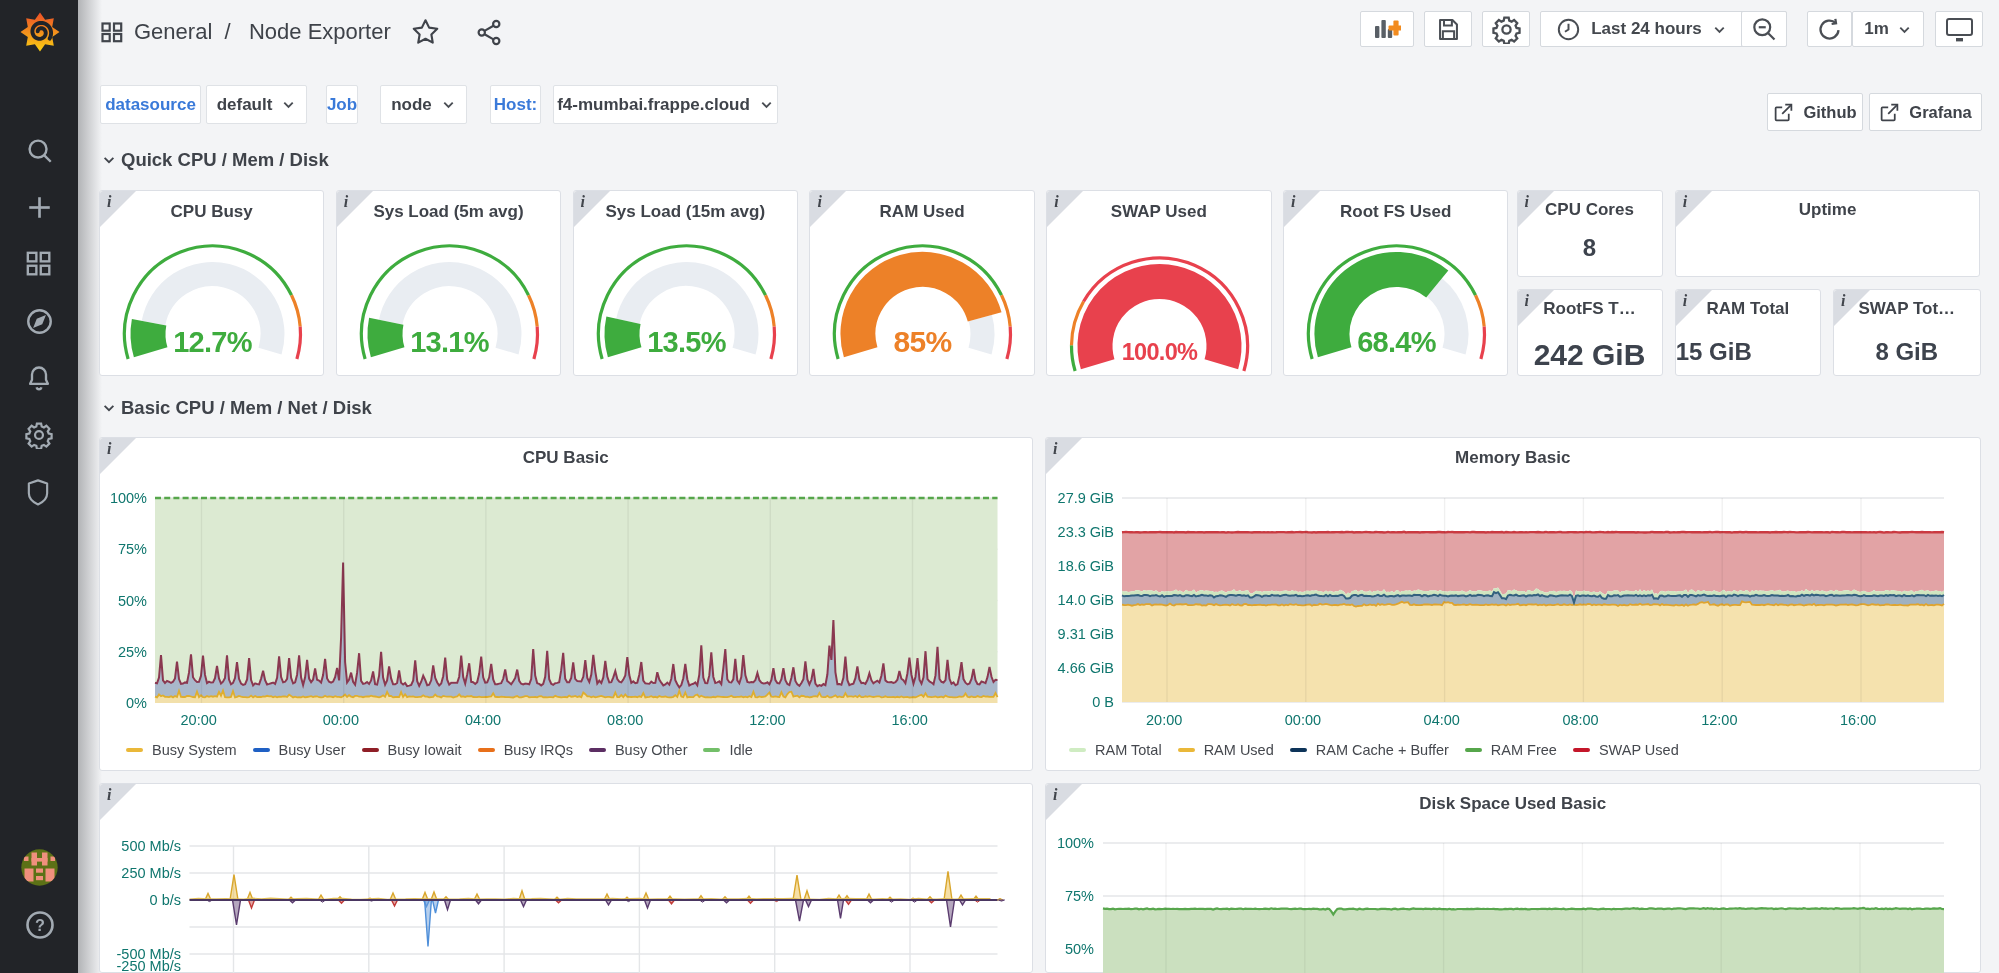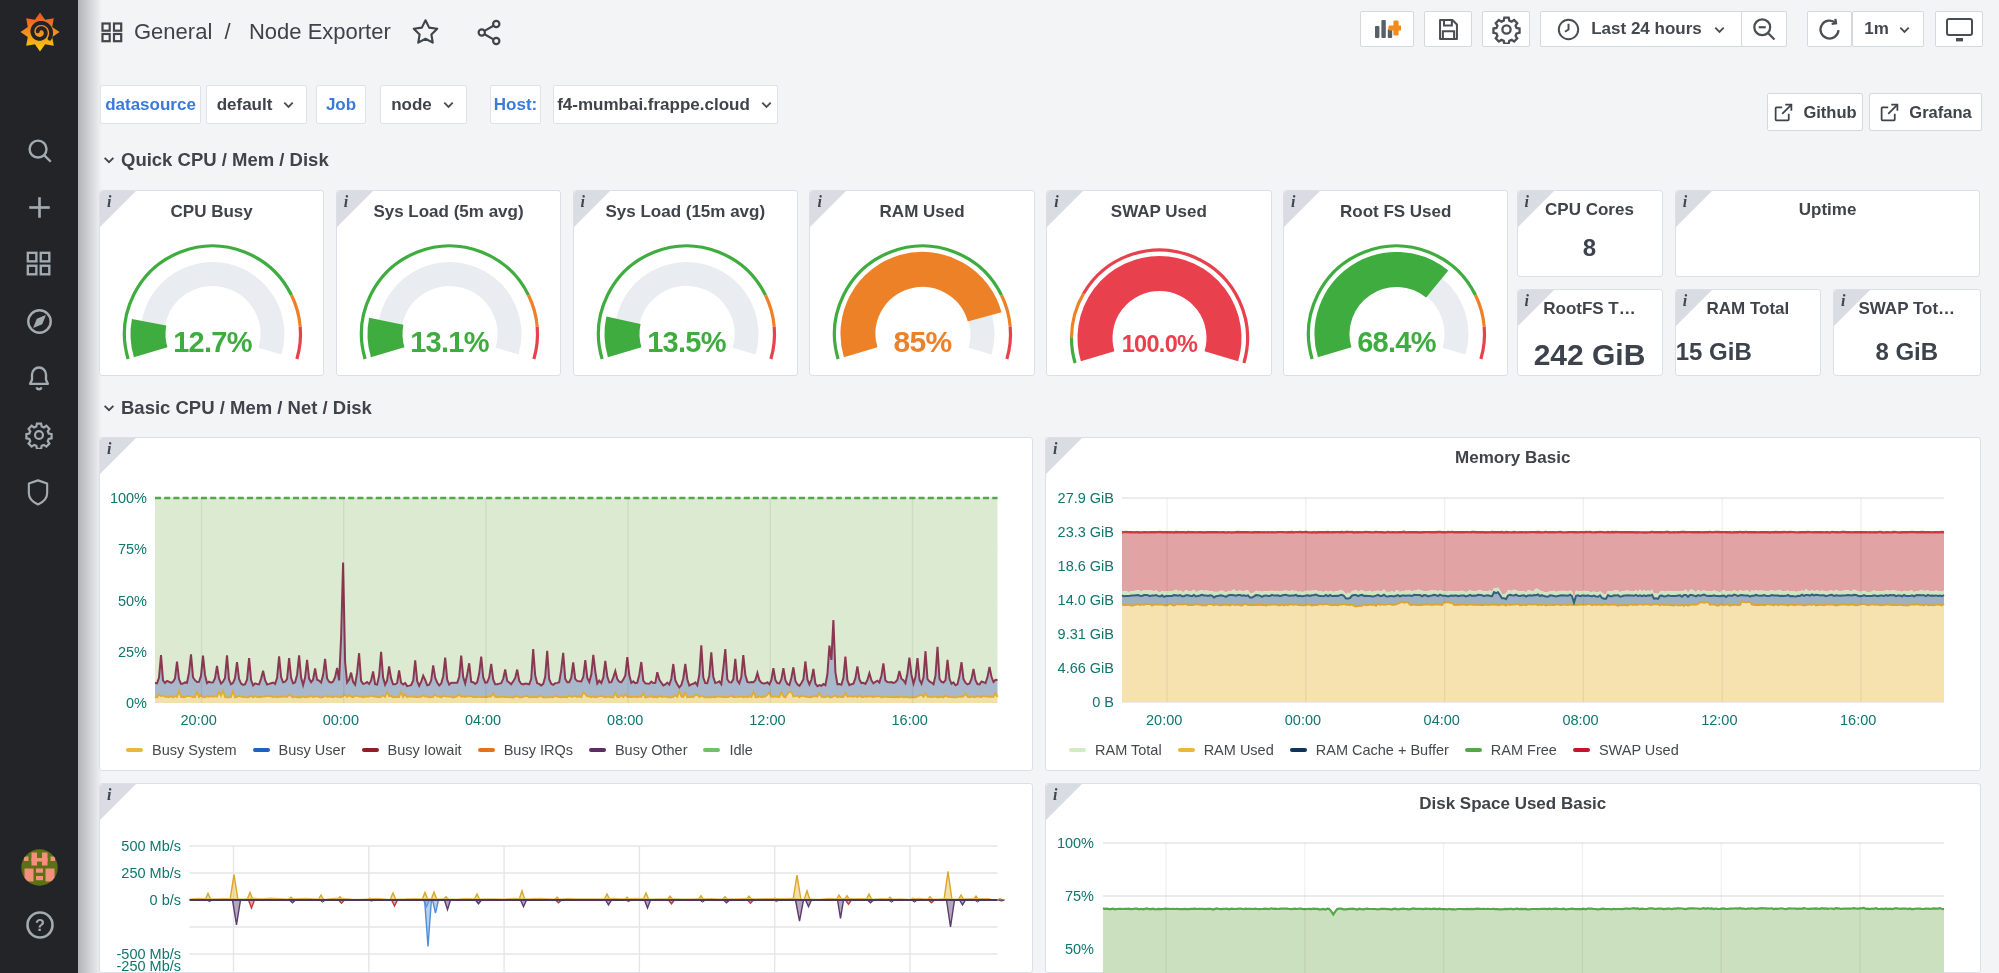--- a/index.html
+++ b/index.html
@@ -212,21 +212,21 @@
   </div>
 <div class="fbox" style="left:100px;width:101px;">
     <span class="blue">datasource</span>
   </div>
 <div class="fbox" style="left:206px;width:101px;">
     <span class="dark" style="margin-right:9px;">default</span>
     <svg width="15" height="15" viewBox="0 0 16 16">
       <path fill="none" stroke="#4a4e54" stroke-width="2" d="M3.5 6l4.5 4.5L12.5 6"></path>
     </svg>
   </div>
-<div class="fbox" style="left:316px;width:50px;">
+<div class="fbox" style="left:326px;width:32px;">
     <span class="blue">Job</span>
   </div>
 <div class="fbox" style="left:380px;width:87px;">
     <span class="dark" style="margin-right:9px;">node</span>
     <svg width="15" height="15" viewBox="0 0 16 16">
       <path fill="none" stroke="#4a4e54" stroke-width="2" d="M3.5 6l4.5 4.5L12.5 6"></path>
     </svg>
   </div>
 <div class="fbox" style="left:490px;width:51px;">
     <span class="blue">Host:</span>
@@ -322,21 +322,21 @@
         <path d="M 170.33 127.02 A 60.00 60.00 0 0 1 170.03 160.04" fill="none" stroke="#e9edf2" stroke-width="24"></path>
         <path d="M 50.66 161.32 A 64.50 64.50 0 1 1 174.67 125.82" fill="none" stroke="#ed8128" stroke-width="35"></path>
         <text x="112.5" y="160.5" text-anchor="middle" font-family="Liberation Sans, sans-serif" font-size="30" font-weight="bold" letter-spacing="-0.7" fill="#ed8128">85%</text>
       </svg>
     </div>
   </div>
 <div class="panel" style="left:1046.2px;top:190px;width:225.4px;height:186px;">
     <div class="corner"></div>
     <div class="cornI">i</div>
     <div class="ptitle" style="top:11px;">SWAP Used</div>
-    <div class="abs" style="left:0;top:4px;">
+    <div class="abs" style="left:0;top:12px;">
       <svg width="225" height="186" viewBox="0 0 225 186">
         <path d="M 28.12 167.99 A 88.00 88.00 0 0 1 24.50 142.17" fill="none" stroke="#3eac3e" stroke-width="3.2"></path>
         <path d="M 24.50 142.17 A 88.00 88.00 0 0 1 36.57 98.52" fill="none" stroke="#ed8128" stroke-width="3.2"></path>
         <path d="M 36.57 98.52 A 88.00 88.00 0 0 1 196.88 167.99" fill="none" stroke="#e8414d" stroke-width="3.2"></path>
         <path d="M 50.66 161.32 A 64.50 64.50 0 1 1 174.34 161.32" fill="none" stroke="#e8414d" stroke-width="35"></path>
         <text x="112.5" y="157" text-anchor="middle" font-family="Liberation Sans, sans-serif" font-size="23.5" font-weight="bold" letter-spacing="-0.7" fill="#e8414d">100.0%</text>
       </svg>
     </div>
   </div>
 <div class="panel" style="left:1283.0px;top:190px;width:225.4px;height:186px;">
@@ -379,20 +379,21 @@
   </div>
 <div class="panel" style="left:1833px;top:289px;width:147.5px;height:87px;">
     <div class="corner"></div>
     <div class="cornI">i</div>
     <div class="ptitle" style="top:9px;">SWAP Tot…</div>
     <div class="abs" style="left:0;right:0;top:48px;text-align:center;font-size:24px;font-weight:bold;color:#3d434d;">8 GiB</div>
   </div>
 <div class="panel" style="left:99px;top:437px;width:933.5px;height:334px;">
     <div class="corner"></div>
     <div class="cornI">i</div>
+    <div class="ptitle" style="top:10px;">CPU Basic</div>
     <svg class="abs" style="left:0;top:0;" width="933" height="334">
       <line x1="55.0" y1="60.0" x2="897.5" y2="60.0" stroke="#e4e6e8" stroke-width="1.4"></line>
       <line x1="55.0" y1="111.2" x2="897.5" y2="111.2" stroke="#e4e6e8" stroke-width="1.4"></line>
       <line x1="55.0" y1="162.5" x2="897.5" y2="162.5" stroke="#e4e6e8" stroke-width="1.4"></line>
       <line x1="55.0" y1="213.8" x2="897.5" y2="213.8" stroke="#e4e6e8" stroke-width="1.4"></line>
       <polygon points="55.0,60.0 55.0,243.6 57.0,244.1 59.0,238.4 61.0,216.0 63.0,241.1 65.0,243.7 67.0,241.7 69.0,242.5 71.0,243.6 73.0,242.5 75.0,239.2 77.0,222.4 79.0,239.9 81.0,244.7 83.0,244.4 85.0,243.2 87.0,243.6 89.0,233.5 91.0,215.1 93.0,238.0 95.0,241.0 97.0,242.7 99.0,242.5 101.0,236.6 103.0,216.4 105.0,235.7 107.0,243.9 109.0,242.4 111.0,243.4 113.0,243.2 115.0,238.9 117.0,226.8 119.0,239.4 121.0,244.3 123.0,242.5 125.0,238.8 127.0,216.1 129.0,240.4 131.0,245.0 133.0,243.6 135.0,238.9 137.0,222.8 139.0,239.6 141.1,244.4 143.1,245.7 145.1,245.0 147.1,240.2 149.1,218.9 151.1,240.9 153.1,246.2 155.1,244.1 157.1,244.8 159.1,245.1 161.1,239.4 163.1,231.5 165.1,241.1 167.1,245.3 169.1,244.7 171.1,244.0 173.1,243.3 175.1,244.7 177.1,238.6 179.1,217.1 181.1,237.8 183.1,243.1 185.1,242.5 187.1,239.6 189.1,218.9 191.1,238.7 193.1,244.2 195.1,243.1 197.1,235.5 199.1,216.1 201.1,238.4 203.1,245.9 205.1,238.1 207.1,220.7 209.1,239.4 211.1,242.9 213.1,240.3 215.1,229.2 217.1,240.6 219.1,241.3 221.1,243.4 223.1,235.8 225.1,219.6 227.1,239.2 229.1,242.5 231.1,243.5 233.1,242.4 235.1,237.9 237.1,228.7 239.1,241.2 241.1,198.2 243.1,123.4 245.1,222.8 247.1,243.2 249.1,240.4 251.1,233.4 253.1,242.6 255.1,245.4 257.1,233.5 259.1,214.0 261.1,241.6 263.1,244.7 265.1,244.2 267.1,242.8 269.1,244.7 271.1,241.3 273.1,232.2 275.1,245.0 277.1,245.4 279.1,236.4 281.1,212.7 283.1,238.3 285.1,245.4 287.1,241.2 289.1,227.2 291.1,239.2 293.1,245.1 295.1,245.1 297.1,243.8 299.1,231.3 301.1,243.6 303.1,245.3 305.1,243.7 307.1,246.9 309.2,246.4 311.2,245.7 313.2,241.3 315.2,221.2 317.2,242.0 319.2,246.6 321.2,242.5 323.2,236.5 325.2,240.8 327.2,246.0 329.2,245.4 331.2,241.1 333.2,226.1 335.2,238.6 337.2,243.3 339.2,246.2 341.2,244.3 343.2,237.0 345.2,218.4 347.2,240.5 349.2,245.4 351.2,243.5 353.2,243.6 355.2,243.6 357.2,243.5 359.2,237.5 361.2,216.3 363.2,237.9 365.2,244.4 367.2,235.2 369.2,224.1 371.2,242.6 373.2,243.0 375.2,244.7 377.2,242.9 379.2,234.4 381.2,217.3 383.2,238.1 385.2,243.4 387.2,243.1 389.2,238.1 391.2,224.8 393.2,240.3 395.2,245.1 397.2,245.1 399.2,244.4 401.2,244.0 403.2,239.6 405.2,230.3 407.2,241.7 409.2,243.2 411.2,245.0 413.2,242.0 415.2,238.7 417.2,230.4 419.2,241.6 421.2,244.5 423.2,245.3 425.2,244.3 427.2,244.6 429.2,245.1 431.2,239.8 433.2,209.9 435.2,236.4 437.2,244.1 439.2,244.7 441.2,246.2 443.2,244.7 445.2,237.6 447.2,211.7 449.2,240.0 451.2,244.5 453.2,245.6 455.2,244.0 457.2,243.7 459.2,243.0 461.2,231.0 463.2,213.7 465.2,239.6 467.2,243.1 469.2,243.0 471.2,238.7 473.2,223.1 475.2,239.7 477.3,241.9 479.3,242.0 481.3,242.2 483.3,237.6 485.3,220.9 487.3,238.8 489.3,242.7 491.3,235.3 493.3,215.6 495.3,232.4 497.3,244.2 499.3,241.5 501.3,243.8 503.3,238.2 505.3,221.7 507.3,237.4 509.3,243.3 511.3,243.0 513.3,238.2 515.3,232.0 517.3,239.9 519.3,242.4 521.3,243.2 523.3,240.4 525.3,236.3 527.3,217.8 529.3,235.9 531.3,243.6 533.3,242.2 535.3,244.0 537.3,243.4 539.3,235.5 541.3,222.8 543.3,241.5 545.3,244.1 547.3,244.4 549.3,244.6 551.3,242.3 553.3,243.8 555.3,243.7 557.3,233.0 559.3,240.4 561.3,243.5 563.3,246.2 565.3,245.2 567.3,243.4 569.3,245.5 571.3,239.5 573.3,224.8 575.3,240.9 577.3,245.0 579.3,248.2 581.3,245.9 583.3,239.0 585.3,224.8 587.3,240.0 589.3,246.3 591.3,245.2 593.3,244.6 595.3,243.2 597.3,246.1 599.3,235.4 601.3,206.1 603.3,238.3 605.3,243.8 607.3,244.0 609.3,236.2 611.3,213.1 613.3,237.5 615.3,243.8 617.3,243.2 619.3,242.2 621.3,245.0 623.3,229.1 625.3,209.9 627.3,240.0 629.3,243.0 631.3,243.3 633.3,240.1 635.3,219.7 637.3,241.2 639.3,244.1 641.3,237.8 643.3,216.0 645.4,236.2 647.4,242.7 649.4,243.3 651.4,242.9 653.4,243.1 655.4,240.7 657.4,233.7 659.4,241.0 661.4,243.4 663.4,244.2 665.4,244.1 667.4,243.1 669.4,245.1 671.4,240.8 673.4,228.9 675.4,240.9 677.4,243.8 679.4,244.2 681.4,240.0 683.4,228.9 685.4,241.0 687.4,244.7 689.4,245.8 691.4,238.5 693.4,228.1 695.4,241.8 697.4,245.2 699.4,246.7 701.4,243.8 703.4,240.1 705.4,222.2 707.4,240.2 709.4,245.2 711.4,240.6 713.4,229.7 715.4,244.4 717.4,246.9 719.4,245.8 721.4,246.6 723.4,244.8 725.4,245.9 727.4,235.1 729.4,206.4 731.4,220.8 733.4,180.8 735.4,233.1 737.4,244.9 739.4,244.8 741.4,245.5 743.4,238.6 745.4,217.5 747.4,241.0 749.4,245.9 751.4,245.0 753.4,244.4 755.4,239.0 757.4,227.1 759.4,240.3 761.4,243.9 763.4,243.6 765.4,244.6 767.4,240.9 769.4,234.1 771.4,241.0 773.4,244.1 775.4,242.6 777.4,241.5 779.4,243.2 781.4,236.5 783.4,224.2 785.4,241.2 787.4,242.8 789.4,243.0 791.4,242.9 793.4,243.8 795.4,243.0 797.4,240.5 799.4,231.9 801.4,239.5 803.4,241.1 805.4,244.1 807.4,234.3 809.4,218.5 811.4,235.5 813.5,244.4 815.5,237.5 817.5,219.0 819.5,240.5 821.5,244.5 823.5,238.1 825.5,212.0 827.5,240.0 829.5,242.3 831.5,243.3 833.5,244.9 835.5,236.2 837.5,207.6 839.5,239.8 841.5,242.6 843.5,243.3 845.5,241.0 847.5,220.7 849.5,239.6 851.5,244.6 853.5,243.2 855.5,246.1 857.5,245.0 859.5,236.3 861.5,222.9 863.5,239.9 865.5,243.5 867.5,245.2 869.5,244.2 871.5,239.8 873.5,229.8 875.5,241.0 877.5,244.8 879.5,245.1 881.5,242.2 883.5,243.0 885.5,244.0 887.5,237.9 889.5,227.7 891.5,237.6 893.5,242.8 895.5,240.7 897.5,240.9 897.5,60.0" fill="#dcead2"></polygon>
       <polygon points="55.0,244.8 57.0,245.3 59.0,239.6 61.0,217.2 63.0,242.3 65.0,244.9 67.0,242.9 69.0,243.7 71.0,244.8 73.0,243.7 75.0,240.4 77.0,223.6 79.0,241.1 81.0,245.9 83.0,245.6 85.0,244.4 87.0,244.8 89.0,234.7 91.0,216.3 93.0,239.2 95.0,242.2 97.0,243.9 99.0,243.7 101.0,237.8 103.0,217.6 105.0,236.9 107.0,245.1 109.0,243.6 111.0,244.6 113.0,244.4 115.0,240.1 117.0,228.0 119.0,240.6 121.0,245.5 123.0,243.7 125.0,240.0 127.0,217.3 129.0,241.6 131.0,246.2 133.0,244.8 135.0,240.1 137.0,224.0 139.0,240.8 141.1,245.6 143.1,246.9 145.1,246.2 147.1,241.4 149.1,220.1 151.1,242.1 153.1,247.4 155.1,245.3 157.1,246.0 159.1,246.3 161.1,240.6 163.1,232.7 165.1,242.3 167.1,246.5 169.1,245.9 171.1,245.2 173.1,244.5 175.1,245.9 177.1,239.8 179.1,218.3 181.1,239.0 183.1,244.3 185.1,243.7 187.1,240.8 189.1,220.1 191.1,239.9 193.1,245.4 195.1,244.3 197.1,236.7 199.1,217.3 201.1,239.6 203.1,247.1 205.1,239.3 207.1,221.9 209.1,240.6 211.1,244.1 213.1,241.5 215.1,230.4 217.1,241.8 219.1,242.5 221.1,244.6 223.1,237.0 225.1,220.8 227.1,240.4 229.1,243.7 231.1,244.7 233.1,243.6 235.1,239.1 237.1,229.9 239.1,242.4 241.1,199.4 243.1,124.6 245.1,224.0 247.1,244.4 249.1,241.6 251.1,234.6 253.1,243.8 255.1,246.6 257.1,234.7 259.1,215.2 261.1,242.8 263.1,245.9 265.1,245.4 267.1,244.0 269.1,245.9 271.1,242.5 273.1,233.4 275.1,246.2 277.1,246.6 279.1,237.6 281.1,213.9 283.1,239.5 285.1,246.6 287.1,242.4 289.1,228.4 291.1,240.4 293.1,246.3 295.1,246.3 297.1,245.0 299.1,232.5 301.1,244.8 303.1,246.5 305.1,244.9 307.1,248.1 309.2,247.6 311.2,246.9 313.2,242.5 315.2,222.4 317.2,243.2 319.2,247.8 321.2,243.7 323.2,237.7 325.2,242.0 327.2,247.2 329.2,246.6 331.2,242.3 333.2,227.3 335.2,239.8 337.2,244.5 339.2,247.4 341.2,245.5 343.2,238.2 345.2,219.6 347.2,241.7 349.2,246.6 351.2,244.7 353.2,244.8 355.2,244.8 357.2,244.7 359.2,238.7 361.2,217.5 363.2,239.1 365.2,245.6 367.2,236.4 369.2,225.3 371.2,243.8 373.2,244.2 375.2,245.9 377.2,244.1 379.2,235.6 381.2,218.5 383.2,239.3 385.2,244.6 387.2,244.3 389.2,239.3 391.2,226.0 393.2,241.5 395.2,246.3 397.2,246.3 399.2,245.6 401.2,245.2 403.2,240.8 405.2,231.5 407.2,242.9 409.2,244.4 411.2,246.2 413.2,243.2 415.2,239.9 417.2,231.6 419.2,242.8 421.2,245.7 423.2,246.5 425.2,245.5 427.2,245.8 429.2,246.3 431.2,241.0 433.2,211.1 435.2,237.6 437.2,245.3 439.2,245.9 441.2,247.4 443.2,245.9 445.2,238.8 447.2,212.9 449.2,241.2 451.2,245.7 453.2,246.8 455.2,245.2 457.2,244.9 459.2,244.2 461.2,232.2 463.2,214.9 465.2,240.8 467.2,244.3 469.2,244.2 471.2,239.9 473.2,224.3 475.2,240.9 477.3,243.1 479.3,243.2 481.3,243.4 483.3,238.8 485.3,222.1 487.3,240.0 489.3,243.9 491.3,236.5 493.3,216.8 495.3,233.6 497.3,245.4 499.3,242.7 501.3,245.0 503.3,239.4 505.3,222.9 507.3,238.6 509.3,244.5 511.3,244.2 513.3,239.4 515.3,233.2 517.3,241.1 519.3,243.6 521.3,244.4 523.3,241.6 525.3,237.5 527.3,219.0 529.3,237.1 531.3,244.8 533.3,243.4 535.3,245.2 537.3,244.6 539.3,236.7 541.3,224.0 543.3,242.7 545.3,245.3 547.3,245.6 549.3,245.8 551.3,243.5 553.3,245.0 555.3,244.9 557.3,234.2 559.3,241.6 561.3,244.7 563.3,247.4 565.3,246.4 567.3,244.6 569.3,246.7 571.3,240.7 573.3,226.0 575.3,242.1 577.3,246.2 579.3,249.4 581.3,247.1 583.3,240.2 585.3,226.0 587.3,241.2 589.3,247.5 591.3,246.4 593.3,245.8 595.3,244.4 597.3,247.3 599.3,236.6 601.3,207.3 603.3,239.5 605.3,245.0 607.3,245.2 609.3,237.4 611.3,214.3 613.3,238.7 615.3,245.0 617.3,244.4 619.3,243.4 621.3,246.2 623.3,230.3 625.3,211.1 627.3,241.2 629.3,244.2 631.3,244.5 633.3,241.3 635.3,220.9 637.3,242.4 639.3,245.3 641.3,239.0 643.3,217.2 645.4,237.4 647.4,243.9 649.4,244.5 651.4,244.1 653.4,244.3 655.4,241.9 657.4,234.9 659.4,242.2 661.4,244.6 663.4,245.4 665.4,245.3 667.4,244.3 669.4,246.3 671.4,242.0 673.4,230.1 675.4,242.1 677.4,245.0 679.4,245.4 681.4,241.2 683.4,230.1 685.4,242.2 687.4,245.9 689.4,247.0 691.4,239.7 693.4,229.3 695.4,243.0 697.4,246.4 699.4,247.9 701.4,245.0 703.4,241.3 705.4,223.4 707.4,241.4 709.4,246.4 711.4,241.8 713.4,230.9 715.4,245.6 717.4,248.1 719.4,247.0 721.4,247.8 723.4,246.0 725.4,247.1 727.4,236.3 729.4,207.6 731.4,221.9 733.4,182.0 735.4,234.2 737.4,246.1 739.4,246.0 741.4,246.7 743.4,239.8 745.4,218.7 747.4,242.2 749.4,247.1 751.4,246.2 753.4,245.6 755.4,240.2 757.4,228.3 759.4,241.5 761.4,245.1 763.4,244.8 765.4,245.8 767.4,242.1 769.4,235.3 771.4,242.2 773.4,245.3 775.4,243.8 777.4,242.7 779.4,244.4 781.4,237.7 783.4,225.4 785.4,242.4 787.4,244.0 789.4,244.2 791.4,244.1 793.4,245.0 795.4,244.2 797.4,241.7 799.4,233.1 801.4,240.7 803.4,242.3 805.4,245.3 807.4,235.5 809.4,219.7 811.4,236.7 813.5,245.6 815.5,238.7 817.5,220.2 819.5,241.7 821.5,245.7 823.5,239.3 825.5,213.2 827.5,241.2 829.5,243.5 831.5,244.5 833.5,246.1 835.5,237.4 837.5,208.8 839.5,241.0 841.5,243.8 843.5,244.5 845.5,242.2 847.5,221.9 849.5,240.8 851.5,245.8 853.5,244.4 855.5,247.3 857.5,246.2 859.5,237.5 861.5,224.1 863.5,241.1 865.5,244.7 867.5,246.4 869.5,245.4 871.5,241.0 873.5,231.0 875.5,242.2 877.5,246.0 879.5,246.3 881.5,243.4 883.5,244.2 885.5,245.2 887.5,239.1 889.5,228.9 891.5,238.8 893.5,244.0 895.5,241.9 897.5,242.1 897.5,259.2 895.5,255.1 893.5,258.9 891.5,258.8 889.5,258.9 887.5,258.5 885.5,258.6 883.5,257.9 881.5,259.1 879.5,258.9 877.5,258.1 875.5,259.2 873.5,259.2 871.5,258.5 869.5,259.2 867.5,258.8 865.5,255.5 863.5,258.5 861.5,258.8 859.5,258.5 857.5,259.1 855.5,259.3 853.5,259.4 851.5,259.1 849.5,259.2 847.5,258.6 845.5,257.6 843.5,259.4 841.5,258.6 839.5,259.0 837.5,259.3 835.5,258.5 833.5,258.9 831.5,259.2 829.5,258.9 827.5,258.6 825.5,255.3 823.5,258.7 821.5,256.8 819.5,257.5 817.5,258.5 815.5,259.3 813.5,259.0 811.4,259.3 809.4,259.5 807.4,258.9 805.4,259.1 803.4,259.3 801.4,258.5 799.4,259.3 797.4,258.8 795.4,259.4 793.4,259.0 791.4,259.2 789.4,259.1 787.4,259.2 785.4,258.3 783.4,259.1 781.4,259.4 779.4,258.3 777.4,258.3 775.4,258.7 773.4,259.0 771.4,258.7 769.4,258.2 767.4,258.9 765.4,258.3 763.4,259.2 761.4,259.2 759.4,257.5 757.4,259.2 755.4,258.0 753.4,258.8 751.4,258.4 749.4,258.3 747.4,258.7 745.4,255.1 743.4,259.1 741.4,259.2 739.4,258.4 737.4,259.2 735.4,257.4 733.4,258.5 731.4,259.3 729.4,259.4 727.4,257.9 725.4,259.2 723.4,259.2 721.4,258.8 719.4,254.9 717.4,258.7 715.4,258.2 713.4,258.3 711.4,259.0 709.4,259.3 707.4,258.7 705.4,258.9 703.4,258.0 701.4,257.8 699.4,259.4 697.4,257.6 695.4,258.0 693.4,258.6 691.4,253.7 689.4,254.0 687.4,256.1 685.4,259.4 683.4,258.5 681.4,254.2 679.4,259.0 677.4,258.9 675.4,258.4 673.4,258.8 671.4,258.6 669.4,254.5 667.4,256.7 665.4,258.4 663.4,258.9 661.4,259.0 659.4,258.5 657.4,259.3 655.4,259.1 653.4,253.8 651.4,259.1 649.4,258.2 647.4,259.3 645.4,258.6 643.3,259.4 641.3,258.5 639.3,258.9 637.3,258.8 635.3,259.1 633.3,259.1 631.3,257.8 629.3,258.7 627.3,259.2 625.3,259.1 623.3,259.0 621.3,258.9 619.3,258.6 617.3,258.5 615.3,259.3 613.3,258.8 611.3,259.3 609.3,259.4 607.3,259.2 605.3,259.4 603.3,258.7 601.3,257.8 599.3,259.0 597.3,256.6 595.3,257.2 593.3,259.1 591.3,259.2 589.3,258.9 587.3,259.4 585.3,254.5 583.3,259.1 581.3,258.5 579.3,252.9 577.3,259.0 575.3,257.2 573.3,258.8 571.3,259.3 569.3,259.4 567.3,259.2 565.3,258.5 563.3,258.9 561.3,258.9 559.3,258.0 557.3,259.5 555.3,258.8 553.3,259.2 551.3,258.2 549.3,258.8 547.3,259.1 545.3,259.4 543.3,255.1 541.3,259.0 539.3,258.3 537.3,259.2 535.3,258.6 533.3,258.9 531.3,259.0 529.3,258.8 527.3,258.8 525.3,256.5 523.3,259.2 521.3,257.1 519.3,259.0 517.3,259.1 515.3,254.6 513.3,259.3 511.3,259.4 509.3,258.8 507.3,258.8 505.3,259.3 503.3,258.6 501.3,257.9 499.3,258.3 497.3,258.9 495.3,259.4 493.3,258.4 491.3,259.3 489.3,258.3 487.3,258.4 485.3,256.2 483.3,254.5 481.3,259.3 479.3,258.3 477.3,259.1 475.2,257.9 473.2,258.5 471.2,258.8 469.2,257.6 467.2,259.3 465.2,259.0 463.2,259.1 461.2,259.3 459.2,259.0 457.2,258.6 455.2,257.8 453.2,259.3 451.2,259.1 449.2,259.1 447.2,259.3 445.2,259.1 443.2,259.3 441.2,258.1 439.2,258.3 437.2,259.4 435.2,259.0 433.2,259.1 431.2,259.2 429.2,259.3 427.2,258.1 425.2,258.2 423.2,258.8 421.2,259.4 419.2,259.4 417.2,258.1 415.2,258.7 413.2,259.5 411.2,259.3 409.2,259.1 407.2,259.1 405.2,259.0 403.2,258.8 401.2,258.7 399.2,259.1 397.2,259.0 395.2,258.9 393.2,255.2 391.2,258.5 389.2,258.7 387.2,259.0 385.2,258.8 383.2,259.1 381.2,259.1 379.2,258.6 377.2,259.2 375.2,259.2 373.2,259.0 371.2,258.0 369.2,258.4 367.2,258.2 365.2,259.1 363.2,258.4 361.2,258.7 359.2,256.3 357.2,258.5 355.2,258.8 353.2,259.5 351.2,258.7 349.2,258.6 347.2,258.6 345.2,258.3 343.2,257.9 341.2,259.4 339.2,258.7 337.2,258.5 335.2,256.5 333.2,258.9 331.2,259.1 329.2,259.3 327.2,258.7 325.2,258.6 323.2,257.3 321.2,258.8 319.2,258.8 317.2,259.1 315.2,259.1 313.2,258.5 311.2,258.7 309.2,258.4 307.1,259.1 305.1,256.3 303.1,259.0 301.1,254.1 299.1,259.0 297.1,258.9 295.1,259.0 293.1,259.4 291.1,258.0 289.1,258.0 287.1,253.9 285.1,258.9 283.1,257.3 281.1,258.7 279.1,259.3 277.1,258.8 275.1,258.5 273.1,258.4 271.1,257.7 269.1,258.5 267.1,258.5 265.1,258.7 263.1,259.2 261.1,258.7 259.1,258.7 257.1,257.8 255.1,257.9 253.1,259.2 251.1,258.6 249.1,257.2 247.1,259.0 245.1,256.6 243.1,258.3 241.1,259.4 239.1,258.8 237.1,258.9 235.1,258.2 233.1,259.2 231.1,258.7 229.1,258.5 227.1,258.9 225.1,257.7 223.1,259.1 221.1,259.3 219.1,259.2 217.1,258.3 215.1,258.5 213.1,259.0 211.1,258.2 209.1,258.6 207.1,259.0 205.1,259.4 203.1,258.4 201.1,259.3 199.1,259.1 197.1,259.3 195.1,258.7 193.1,259.4 191.1,258.1 189.1,256.7 187.1,259.0 185.1,258.5 183.1,258.3 181.1,258.9 179.1,258.7 177.1,259.4 175.1,258.5 173.1,259.3 171.1,258.2 169.1,258.4 167.1,257.8 165.1,258.6 163.1,258.5 161.1,259.0 159.1,259.0 157.1,259.1 155.1,258.0 153.1,259.4 151.1,257.6 149.1,259.2 147.1,259.3 145.1,259.2 143.1,259.1 141.1,258.6 139.0,257.9 137.0,258.9 135.0,259.5 133.0,253.1 131.0,258.9 129.0,259.3 127.0,259.4 125.0,259.2 123.0,252.5 121.0,257.8 119.0,253.9 117.0,258.6 115.0,258.2 113.0,258.7 111.0,258.1 109.0,258.9 107.0,258.1 105.0,259.3 103.0,259.1 101.0,257.3 99.0,259.1 97.0,253.7 95.0,259.3 93.0,259.0 91.0,258.5 89.0,258.0 87.0,258.0 85.0,259.0 83.0,259.0 81.0,258.8 79.0,252.9 77.0,259.0 75.0,258.0 73.0,259.4 71.0,258.3 69.0,259.1 67.0,258.9 65.0,258.8 63.0,257.5 61.0,258.2 59.0,256.4 57.0,259.4 55.0,258.6" fill="#a9b8cb"></polygon>
       <polygon points="55.0,265.0 55.0,258.6 57.0,259.4 59.0,256.4 61.0,258.2 63.0,257.5 65.0,258.8 67.0,258.9 69.0,259.1 71.0,258.3 73.0,259.4 75.0,258.0 77.0,259.0 79.0,252.9 81.0,258.8 83.0,259.0 85.0,259.0 87.0,258.0 89.0,258.0 91.0,258.5 93.0,259.0 95.0,259.3 97.0,253.7 99.0,259.1 101.0,257.3 103.0,259.1 105.0,259.3 107.0,258.1 109.0,258.9 111.0,258.1 113.0,258.7 115.0,258.2 117.0,258.6 119.0,253.9 121.0,257.8 123.0,252.5 125.0,259.2 127.0,259.4 129.0,259.3 131.0,258.9 133.0,253.1 135.0,259.5 137.0,258.9 139.0,257.9 141.1,258.6 143.1,259.1 145.1,259.2 147.1,259.3 149.1,259.2 151.1,257.6 153.1,259.4 155.1,258.0 157.1,259.1 159.1,259.0 161.1,259.0 163.1,258.5 165.1,258.6 167.1,257.8 169.1,258.4 171.1,258.2 173.1,259.3 175.1,258.5 177.1,259.4 179.1,258.7 181.1,258.9 183.1,258.3 185.1,258.5 187.1,259.0 189.1,256.7 191.1,258.1 193.1,259.4 195.1,258.7 197.1,259.3 199.1,259.1 201.1,259.3 203.1,258.4 205.1,259.4 207.1,259.0 209.1,258.6 211.1,258.2 213.1,259.0 215.1,258.5 217.1,258.3 219.1,259.2 221.1,259.3 223.1,259.1 225.1,257.7 227.1,258.9 229.1,258.5 231.1,258.7 233.1,259.2 235.1,258.2 237.1,258.9 239.1,258.8 241.1,259.4 243.1,258.3 245.1,256.6 247.1,259.0 249.1,257.2 251.1,258.6 253.1,259.2 255.1,257.9 257.1,257.8 259.1,258.7 261.1,258.7 263.1,259.2 265.1,258.7 267.1,258.5 269.1,258.5 271.1,257.7 273.1,258.4 275.1,258.5 277.1,258.8 279.1,259.3 281.1,258.7 283.1,257.3 285.1,258.9 287.1,253.9 289.1,258.0 291.1,258.0 293.1,259.4 295.1,259.0 297.1,258.9 299.1,259.0 301.1,254.1 303.1,259.0 305.1,256.3 307.1,259.1 309.2,258.4 311.2,258.7 313.2,258.5 315.2,259.1 317.2,259.1 319.2,258.8 321.2,258.8 323.2,257.3 325.2,258.6 327.2,258.7 329.2,259.3 331.2,259.1 333.2,258.9 335.2,256.5 337.2,258.5 339.2,258.7 341.2,259.4 343.2,257.9 345.2,258.3 347.2,258.6 349.2,258.6 351.2,258.7 353.2,259.5 355.2,258.8 357.2,258.5 359.2,256.3 361.2,258.7 363.2,258.4 365.2,259.1 367.2,258.2 369.2,258.4 371.2,258.0 373.2,259.0 375.2,259.2 377.2,259.2 379.2,258.6 381.2,259.1 383.2,259.1 385.2,258.8 387.2,259.0 389.2,258.7 391.2,258.5 393.2,255.2 395.2,258.9 397.2,259.0 399.2,259.1 401.2,258.7 403.2,258.8 405.2,259.0 407.2,259.1 409.2,259.1 411.2,259.3 413.2,259.5 415.2,258.7 417.2,258.1 419.2,259.4 421.2,259.4 423.2,258.8 425.2,258.2 427.2,258.1 429.2,259.3 431.2,259.2 433.2,259.1 435.2,259.0 437.2,259.4 439.2,258.3 441.2,258.1 443.2,259.3 445.2,259.1 447.2,259.3 449.2,259.1 451.2,259.1 453.2,259.3 455.2,257.8 457.2,258.6 459.2,259.0 461.2,259.3 463.2,259.1 465.2,259.0 467.2,259.3 469.2,257.6 471.2,258.8 473.2,258.5 475.2,257.9 477.3,259.1 479.3,258.3 481.3,259.3 483.3,254.5 485.3,256.2 487.3,258.4 489.3,258.3 491.3,259.3 493.3,258.4 495.3,259.4 497.3,258.9 499.3,258.3 501.3,257.9 503.3,258.6 505.3,259.3 507.3,258.8 509.3,258.8 511.3,259.4 513.3,259.3 515.3,254.6 517.3,259.1 519.3,259.0 521.3,257.1 523.3,259.2 525.3,256.5 527.3,258.8 529.3,258.8 531.3,259.0 533.3,258.9 535.3,258.6 537.3,259.2 539.3,258.3 541.3,259.0 543.3,255.1 545.3,259.4 547.3,259.1 549.3,258.8 551.3,258.2 553.3,259.2 555.3,258.8 557.3,259.5 559.3,258.0 561.3,258.9 563.3,258.9 565.3,258.5 567.3,259.2 569.3,259.4 571.3,259.3 573.3,258.8 575.3,257.2 577.3,259.0 579.3,252.9 581.3,258.5 583.3,259.1 585.3,254.5 587.3,259.4 589.3,258.9 591.3,259.2 593.3,259.1 595.3,257.2 597.3,256.6 599.3,259.0 601.3,257.8 603.3,258.7 605.3,259.4 607.3,259.2 609.3,259.4 611.3,259.3 613.3,258.8 615.3,259.3 617.3,258.5 619.3,258.6 621.3,258.9 623.3,259.0 625.3,259.1 627.3,259.2 629.3,258.7 631.3,257.8 633.3,259.1 635.3,259.1 637.3,258.8 639.3,258.9 641.3,258.5 643.3,259.4 645.4,258.6 647.4,259.3 649.4,258.2 651.4,259.1 653.4,253.8 655.4,259.1 657.4,259.3 659.4,258.5 661.4,259.0 663.4,258.9 665.4,258.4 667.4,256.7 669.4,254.5 671.4,258.6 673.4,258.8 675.4,258.4 677.4,258.9 679.4,259.0 681.4,254.2 683.4,258.5 685.4,259.4 687.4,256.1 689.4,254.0 691.4,253.7 693.4,258.6 695.4,258.0 697.4,257.6 699.4,259.4 701.4,257.8 703.4,258.0 705.4,258.9 707.4,258.7 709.4,259.3 711.4,259.0 713.4,258.3 715.4,258.2 717.4,258.7 719.4,254.9 721.4,258.8 723.4,259.2 725.4,259.2 727.4,257.9 729.4,259.4 731.4,259.3 733.4,258.5 735.4,257.4 737.4,259.2 739.4,258.4 741.4,259.2 743.4,259.1 745.4,255.1 747.4,258.7 749.4,258.3 751.4,258.4 753.4,258.8 755.4,258.0 757.4,259.2 759.4,257.5 761.4,259.2 763.4,259.2 765.4,258.3 767.4,258.9 769.4,258.2 771.4,258.7 773.4,259.0 775.4,258.7 777.4,258.3 779.4,258.3 781.4,259.4 783.4,259.1 785.4,258.3 787.4,259.2 789.4,259.1 791.4,259.2 793.4,259.0 795.4,259.4 797.4,258.8 799.4,259.3 801.4,258.5 803.4,259.3 805.4,259.1 807.4,258.9 809.4,259.5 811.4,259.3 813.5,259.0 815.5,259.3 817.5,258.5 819.5,257.5 821.5,256.8 823.5,258.7 825.5,255.3 827.5,258.6 829.5,258.9 831.5,259.2 833.5,258.9 835.5,258.5 837.5,259.3 839.5,259.0 841.5,258.6 843.5,259.4 845.5,257.6 847.5,258.6 849.5,259.2 851.5,259.1 853.5,259.4 855.5,259.3 857.5,259.1 859.5,258.5 861.5,258.8 863.5,258.5 865.5,255.5 867.5,258.8 869.5,259.2 871.5,258.5 873.5,259.2 875.5,259.2 877.5,258.1 879.5,258.9 881.5,259.1 883.5,257.9 885.5,258.6 887.5,258.5 889.5,258.9 891.5,258.8 893.5,258.9 895.5,255.1 897.5,259.2 897.5,265.0" fill="#f2e0ab"></polygon>
       <polyline points="55.0,258.6 57.0,259.4 59.0,256.4 61.0,258.2 63.0,257.5 65.0,258.8 67.0,258.9 69.0,259.1 71.0,258.3 73.0,259.4 75.0,258.0 77.0,259.0 79.0,252.9 81.0,258.8 83.0,259.0 85.0,259.0 87.0,258.0 89.0,258.0 91.0,258.5 93.0,259.0 95.0,259.3 97.0,253.7 99.0,259.1 101.0,257.3 103.0,259.1 105.0,259.3 107.0,258.1 109.0,258.9 111.0,258.1 113.0,258.7 115.0,258.2 117.0,258.6 119.0,253.9 121.0,257.8 123.0,252.5 125.0,259.2 127.0,259.4 129.0,259.3 131.0,258.9 133.0,253.1 135.0,259.5 137.0,258.9 139.0,257.9 141.1,258.6 143.1,259.1 145.1,259.2 147.1,259.3 149.1,259.2 151.1,257.6 153.1,259.4 155.1,258.0 157.1,259.1 159.1,259.0 161.1,259.0 163.1,258.5 165.1,258.6 167.1,257.8 169.1,258.4 171.1,258.2 173.1,259.3 175.1,258.5 177.1,259.4 179.1,258.7 181.1,258.9 183.1,258.3 185.1,258.5 187.1,259.0 189.1,256.7 191.1,258.1 193.1,259.4 195.1,258.7 197.1,259.3 199.1,259.1 201.1,259.3 203.1,258.4 205.1,259.4 207.1,259.0 209.1,258.6 211.1,258.2 213.1,259.0 215.1,258.5 217.1,258.3 219.1,259.2 221.1,259.3 223.1,259.1 225.1,257.7 227.1,258.9 229.1,258.5 231.1,258.7 233.1,259.2 235.1,258.2 237.1,258.9 239.1,258.8 241.1,259.4 243.1,258.3 245.1,256.6 247.1,259.0 249.1,257.2 251.1,258.6 253.1,259.2 255.1,257.9 257.1,257.8 259.1,258.7 261.1,258.7 263.1,259.2 265.1,258.7 267.1,258.5 269.1,258.5 271.1,257.7 273.1,258.4 275.1,258.5 277.1,258.8 279.1,259.3 281.1,258.7 283.1,257.3 285.1,258.9 287.1,253.9 289.1,258.0 291.1,258.0 293.1,259.4 295.1,259.0 297.1,258.9 299.1,259.0 301.1,254.1 303.1,259.0 305.1,256.3 307.1,259.1 309.2,258.4 311.2,258.7 313.2,258.5 315.2,259.1 317.2,259.1 319.2,258.8 321.2,258.8 323.2,257.3 325.2,258.6 327.2,258.7 329.2,259.3 331.2,259.1 333.2,258.9 335.2,256.5 337.2,258.5 339.2,258.7 341.2,259.4 343.2,257.9 345.2,258.3 347.2,258.6 349.2,258.6 351.2,258.7 353.2,259.5 355.2,258.8 357.2,258.5 359.2,256.3 361.2,258.7 363.2,258.4 365.2,259.1 367.2,258.2 369.2,258.4 371.2,258.0 373.2,259.0 375.2,259.2 377.2,259.2 379.2,258.6 381.2,259.1 383.2,259.1 385.2,258.8 387.2,259.0 389.2,258.7 391.2,258.5 393.2,255.2 395.2,258.9 397.2,259.0 399.2,259.1 401.2,258.7 403.2,258.8 405.2,259.0 407.2,259.1 409.2,259.1 411.2,259.3 413.2,259.5 415.2,258.7 417.2,258.1 419.2,259.4 421.2,259.4 423.2,258.8 425.2,258.2 427.2,258.1 429.2,259.3 431.2,259.2 433.2,259.1 435.2,259.0 437.2,259.4 439.2,258.3 441.2,258.1 443.2,259.3 445.2,259.1 447.2,259.3 449.2,259.1 451.2,259.1 453.2,259.3 455.2,257.8 457.2,258.6 459.2,259.0 461.2,259.3 463.2,259.1 465.2,259.0 467.2,259.3 469.2,257.6 471.2,258.8 473.2,258.5 475.2,257.9 477.3,259.1 479.3,258.3 481.3,259.3 483.3,254.5 485.3,256.2 487.3,258.4 489.3,258.3 491.3,259.3 493.3,258.4 495.3,259.4 497.3,258.9 499.3,258.3 501.3,257.9 503.3,258.6 505.3,259.3 507.3,258.8 509.3,258.8 511.3,259.4 513.3,259.3 515.3,254.6 517.3,259.1 519.3,259.0 521.3,257.1 523.3,259.2 525.3,256.5 527.3,258.8 529.3,258.8 531.3,259.0 533.3,258.9 535.3,258.6 537.3,259.2 539.3,258.3 541.3,259.0 543.3,255.1 545.3,259.4 547.3,259.1 549.3,258.8 551.3,258.2 553.3,259.2 555.3,258.8 557.3,259.5 559.3,258.0 561.3,258.9 563.3,258.9 565.3,258.5 567.3,259.2 569.3,259.4 571.3,259.3 573.3,258.8 575.3,257.2 577.3,259.0 579.3,252.9 581.3,258.5 583.3,259.1 585.3,254.5 587.3,259.4 589.3,258.9 591.3,259.2 593.3,259.1 595.3,257.2 597.3,256.6 599.3,259.0 601.3,257.8 603.3,258.7 605.3,259.4 607.3,259.2 609.3,259.4 611.3,259.3 613.3,258.8 615.3,259.3 617.3,258.5 619.3,258.6 621.3,258.9 623.3,259.0 625.3,259.1 627.3,259.2 629.3,258.7 631.3,257.8 633.3,259.1 635.3,259.1 637.3,258.8 639.3,258.9 641.3,258.5 643.3,259.4 645.4,258.6 647.4,259.3 649.4,258.2 651.4,259.1 653.4,253.8 655.4,259.1 657.4,259.3 659.4,258.5 661.4,259.0 663.4,258.9 665.4,258.4 667.4,256.7 669.4,254.5 671.4,258.6 673.4,258.8 675.4,258.4 677.4,258.9 679.4,259.0 681.4,254.2 683.4,258.5 685.4,259.4 687.4,256.1 689.4,254.0 691.4,253.7 693.4,258.6 695.4,258.0 697.4,257.6 699.4,259.4 701.4,257.8 703.4,258.0 705.4,258.9 707.4,258.7 709.4,259.3 711.4,259.0 713.4,258.3 715.4,258.2 717.4,258.7 719.4,254.9 721.4,258.8 723.4,259.2 725.4,259.2 727.4,257.9 729.4,259.4 731.4,259.3 733.4,258.5 735.4,257.4 737.4,259.2 739.4,258.4 741.4,259.2 743.4,259.1 745.4,255.1 747.4,258.7 749.4,258.3 751.4,258.4 753.4,258.8 755.4,258.0 757.4,259.2 759.4,257.5 761.4,259.2 763.4,259.2 765.4,258.3 767.4,258.9 769.4,258.2 771.4,258.7 773.4,259.0 775.4,258.7 777.4,258.3 779.4,258.3 781.4,259.4 783.4,259.1 785.4,258.3 787.4,259.2 789.4,259.1 791.4,259.2 793.4,259.0 795.4,259.4 797.4,258.8 799.4,259.3 801.4,258.5 803.4,259.3 805.4,259.1 807.4,258.9 809.4,259.5 811.4,259.3 813.5,259.0 815.5,259.3 817.5,258.5 819.5,257.5 821.5,256.8 823.5,258.7 825.5,255.3 827.5,258.6 829.5,258.9 831.5,259.2 833.5,258.9 835.5,258.5 837.5,259.3 839.5,259.0 841.5,258.6 843.5,259.4 845.5,257.6 847.5,258.6 849.5,259.2 851.5,259.1 853.5,259.4 855.5,259.3 857.5,259.1 859.5,258.5 861.5,258.8 863.5,258.5 865.5,255.5 867.5,258.8 869.5,259.2 871.5,258.5 873.5,259.2 875.5,259.2 877.5,258.1 879.5,258.9 881.5,259.1 883.5,257.9 885.5,258.6 887.5,258.5 889.5,258.9 891.5,258.8 893.5,258.9 895.5,255.1 897.5,259.2" fill="none" stroke="#dfae2e" stroke-width="1.8"></polyline>
       <polyline points="55.0,244.8 57.0,245.3 59.0,239.6 61.0,217.2 63.0,242.3 65.0,244.9 67.0,242.9 69.0,243.7 71.0,244.8 73.0,243.7 75.0,240.4 77.0,223.6 79.0,241.1 81.0,245.9 83.0,245.6 85.0,244.4 87.0,244.8 89.0,234.7 91.0,216.3 93.0,239.2 95.0,242.2 97.0,243.9 99.0,243.7 101.0,237.8 103.0,217.6 105.0,236.9 107.0,245.1 109.0,243.6 111.0,244.6 113.0,244.4 115.0,240.1 117.0,228.0 119.0,240.6 121.0,245.5 123.0,243.7 125.0,240.0 127.0,217.3 129.0,241.6 131.0,246.2 133.0,244.8 135.0,240.1 137.0,224.0 139.0,240.8 141.1,245.6 143.1,246.9 145.1,246.2 147.1,241.4 149.1,220.1 151.1,242.1 153.1,247.4 155.1,245.3 157.1,246.0 159.1,246.3 161.1,240.6 163.1,232.7 165.1,242.3 167.1,246.5 169.1,245.9 171.1,245.2 173.1,244.5 175.1,245.9 177.1,239.8 179.1,218.3 181.1,239.0 183.1,244.3 185.1,243.7 187.1,240.8 189.1,220.1 191.1,239.9 193.1,245.4 195.1,244.3 197.1,236.7 199.1,217.3 201.1,239.6 203.1,247.1 205.1,239.3 207.1,221.9 209.1,240.6 211.1,244.1 213.1,241.5 215.1,230.4 217.1,241.8 219.1,242.5 221.1,244.6 223.1,237.0 225.1,220.8 227.1,240.4 229.1,243.7 231.1,244.7 233.1,243.6 235.1,239.1 237.1,229.9 239.1,242.4 241.1,199.4 243.1,124.6 245.1,224.0 247.1,244.4 249.1,241.6 251.1,234.6 253.1,243.8 255.1,246.6 257.1,234.7 259.1,215.2 261.1,242.8 263.1,245.9 265.1,245.4 267.1,244.0 269.1,245.9 271.1,242.5 273.1,233.4 275.1,246.2 277.1,246.6 279.1,237.6 281.1,213.9 283.1,239.5 285.1,246.6 287.1,242.4 289.1,228.4 291.1,240.4 293.1,246.3 295.1,246.3 297.1,245.0 299.1,232.5 301.1,244.8 303.1,246.5 305.1,244.9 307.1,248.1 309.2,247.6 311.2,246.9 313.2,242.5 315.2,222.4 317.2,243.2 319.2,247.8 321.2,243.7 323.2,237.7 325.2,242.0 327.2,247.2 329.2,246.6 331.2,242.3 333.2,227.3 335.2,239.8 337.2,244.5 339.2,247.4 341.2,245.5 343.2,238.2 345.2,219.6 347.2,241.7 349.2,246.6 351.2,244.7 353.2,244.8 355.2,244.8 357.2,244.7 359.2,238.7 361.2,217.5 363.2,239.1 365.2,245.6 367.2,236.4 369.2,225.3 371.2,243.8 373.2,244.2 375.2,245.9 377.2,244.1 379.2,235.6 381.2,218.5 383.2,239.3 385.2,244.6 387.2,244.3 389.2,239.3 391.2,226.0 393.2,241.5 395.2,246.3 397.2,246.3 399.2,245.6 401.2,245.2 403.2,240.8 405.2,231.5 407.2,242.9 409.2,244.4 411.2,246.2 413.2,243.2 415.2,239.9 417.2,231.6 419.2,242.8 421.2,245.7 423.2,246.5 425.2,245.5 427.2,245.8 429.2,246.3 431.2,241.0 433.2,211.1 435.2,237.6 437.2,245.3 439.2,245.9 441.2,247.4 443.2,245.9 445.2,238.8 447.2,212.9 449.2,241.2 451.2,245.7 453.2,246.8 455.2,245.2 457.2,244.9 459.2,244.2 461.2,232.2 463.2,214.9 465.2,240.8 467.2,244.3 469.2,244.2 471.2,239.9 473.2,224.3 475.2,240.9 477.3,243.1 479.3,243.2 481.3,243.4 483.3,238.8 485.3,222.1 487.3,240.0 489.3,243.9 491.3,236.5 493.3,216.8 495.3,233.6 497.3,245.4 499.3,242.7 501.3,245.0 503.3,239.4 505.3,222.9 507.3,238.6 509.3,244.5 511.3,244.2 513.3,239.4 515.3,233.2 517.3,241.1 519.3,243.6 521.3,244.4 523.3,241.6 525.3,237.5 527.3,219.0 529.3,237.1 531.3,244.8 533.3,243.4 535.3,245.2 537.3,244.6 539.3,236.7 541.3,224.0 543.3,242.7 545.3,245.3 547.3,245.6 549.3,245.8 551.3,243.5 553.3,245.0 555.3,244.9 557.3,234.2 559.3,241.6 561.3,244.7 563.3,247.4 565.3,246.4 567.3,244.6 569.3,246.7 571.3,240.7 573.3,226.0 575.3,242.1 577.3,246.2 579.3,249.4 581.3,247.1 583.3,240.2 585.3,226.0 587.3,241.2 589.3,247.5 591.3,246.4 593.3,245.8 595.3,244.4 597.3,247.3 599.3,236.6 601.3,207.3 603.3,239.5 605.3,245.0 607.3,245.2 609.3,237.4 611.3,214.3 613.3,238.7 615.3,245.0 617.3,244.4 619.3,243.4 621.3,246.2 623.3,230.3 625.3,211.1 627.3,241.2 629.3,244.2 631.3,244.5 633.3,241.3 635.3,220.9 637.3,242.4 639.3,245.3 641.3,239.0 643.3,217.2 645.4,237.4 647.4,243.9 649.4,244.5 651.4,244.1 653.4,244.3 655.4,241.9 657.4,234.9 659.4,242.2 661.4,244.6 663.4,245.4 665.4,245.3 667.4,244.3 669.4,246.3 671.4,242.0 673.4,230.1 675.4,242.1 677.4,245.0 679.4,245.4 681.4,241.2 683.4,230.1 685.4,242.2 687.4,245.9 689.4,247.0 691.4,239.7 693.4,229.3 695.4,243.0 697.4,246.4 699.4,247.9 701.4,245.0 703.4,241.3 705.4,223.4 707.4,241.4 709.4,246.4 711.4,241.8 713.4,230.9 715.4,245.6 717.4,248.1 719.4,247.0 721.4,247.8 723.4,246.0 725.4,247.1 727.4,236.3 729.4,207.6 731.4,221.9 733.4,182.0 735.4,234.2 737.4,246.1 739.4,246.0 741.4,246.7 743.4,239.8 745.4,218.7 747.4,242.2 749.4,247.1 751.4,246.2 753.4,245.6 755.4,240.2 757.4,228.3 759.4,241.5 761.4,245.1 763.4,244.8 765.4,245.8 767.4,242.1 769.4,235.3 771.4,242.2 773.4,245.3 775.4,243.8 777.4,242.7 779.4,244.4 781.4,237.7 783.4,225.4 785.4,242.4 787.4,244.0 789.4,244.2 791.4,244.1 793.4,245.0 795.4,244.2 797.4,241.7 799.4,233.1 801.4,240.7 803.4,242.3 805.4,245.3 807.4,235.5 809.4,219.7 811.4,236.7 813.5,245.6 815.5,238.7 817.5,220.2 819.5,241.7 821.5,245.7 823.5,239.3 825.5,213.2 827.5,241.2 829.5,243.5 831.5,244.5 833.5,246.1 835.5,237.4 837.5,208.8 839.5,241.0 841.5,243.8 843.5,244.5 845.5,242.2 847.5,221.9 849.5,240.8 851.5,245.8 853.5,244.4 855.5,247.3 857.5,246.2 859.5,237.5 861.5,224.1 863.5,241.1 865.5,244.7 867.5,246.4 869.5,245.4 871.5,241.0 873.5,231.0 875.5,242.2 877.5,246.0 879.5,246.3 881.5,243.4 883.5,244.2 885.5,245.2 887.5,239.1 889.5,228.9 891.5,238.8 893.5,244.0 895.5,241.9 897.5,242.1" fill="none" stroke="#8a3850" stroke-width="2.0"></polyline>

